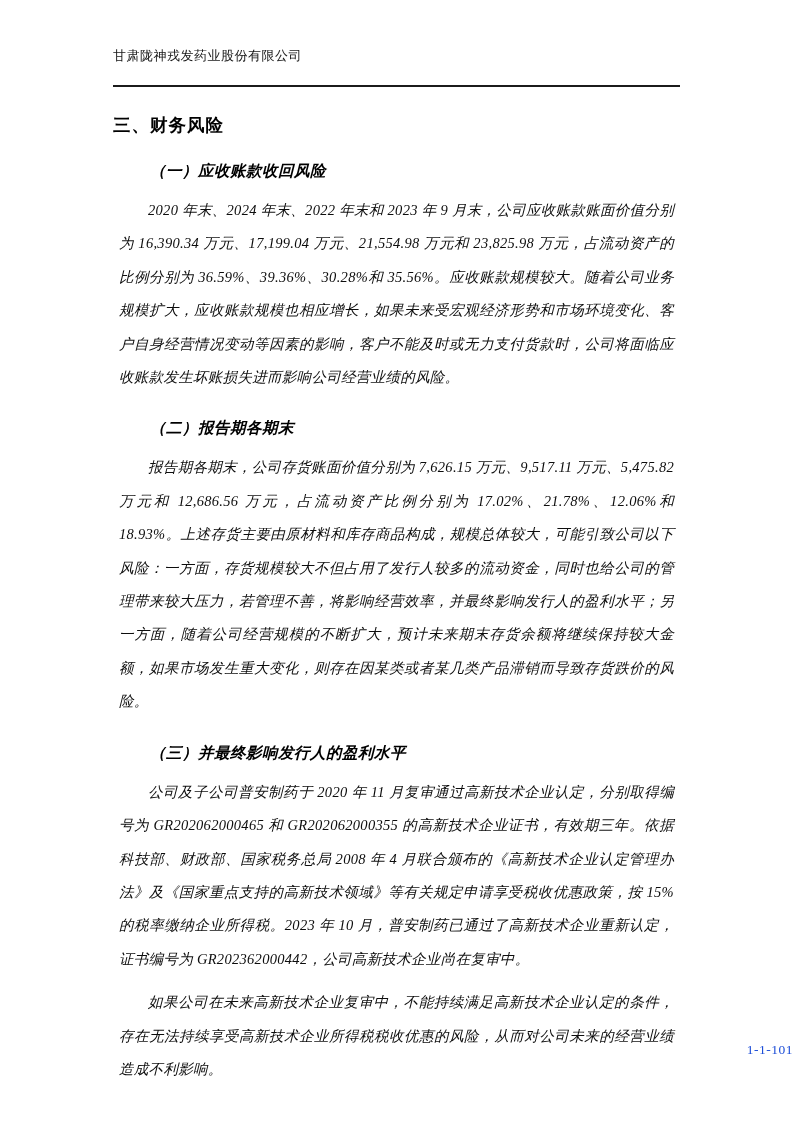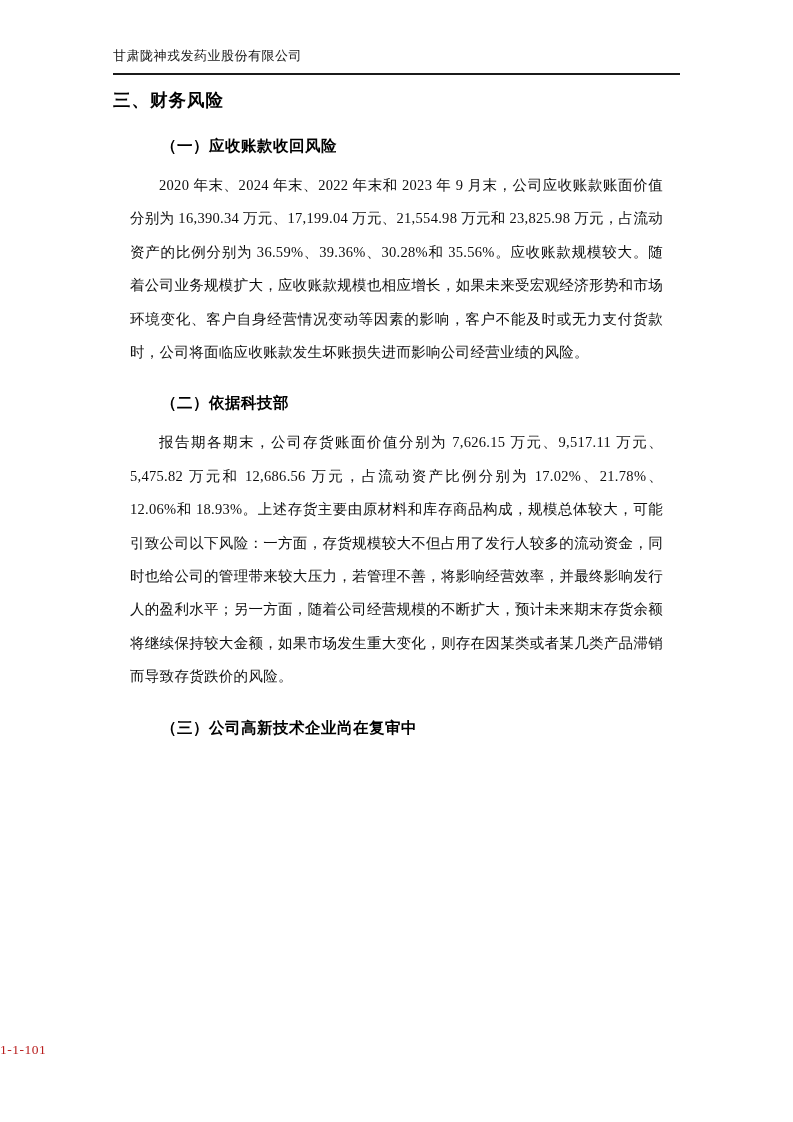--- a/index.html
+++ b/index.html
@@ -17,35 +17,36 @@
     overflow: hidden;
     color: #111111;
   }
   .page-header {
     display: flex;
     justify-content: space-between;
     align-items: flex-end;
     font-family: "Liberation Serif", "DejaVu Serif", serif;
     font-size: 13px;
     letter-spacing: 0.5px;
-    padding-bottom: 8px;
+    padding-bottom: 20px;
     border-bottom: 2px solid #1b1b1b;
     color: #161616;
   }
   .chapter-title {
-    margin: 14px 0 0 0;
+    margin: 27px 0 0 0;
     font-family: "Liberation Sans", "DejaVu Sans", sans-serif;
     font-weight: bold;
     font-size: 17.5px;
     line-height: 23px;
     color: #000000;
     letter-spacing: 1px;
   }
   .doc-section {
-    margin: 17px;
+    margin: 6px;
+    font-style: italic;
   }
   .section-heading {
     margin: 23px 0 13px 0;
     font-family: "Liberation Sans", "DejaVu Sans", sans-serif;
     font-weight: bold;
     font-size: 15.5px;
     line-height: 21px;
     text-indent: 2em;
     color: #000000;
     letter-spacing: 0.5px;
@@ -62,47 +63,49 @@
     letter-spacing: 0.3px;
   }
   .body-paragraph + .body-paragraph {
     margin-top: 10px;
   }
   .page-footer {
     position: absolute;
     left: 0;
     right: 0;
     bottom: 64px;
-    text-align: left;
+    text-align: right;
     font-family: "Liberation Serif", "DejaVu Serif", serif;
     font-size: 13.5px;
-    color: #b91c1c;
+    color: #1d4ed8;
     letter-spacing: 0.5px;
   }
 </style>
 </head>
 <body>
 
 <div class="page">
 
   <div class="page-header">
     <span>甘肃陇神戎发药业股份有限公司</span>
   </div>
 
   <h1 class="chapter-title">三、财务风险</h1>
 
   <section class="doc-section">
     <h2 class="section-heading">（一）应收账款收回风险</h2>
     <p class="body-paragraph">2020 年末、2024 年末、2022 年末和 2023 年 9 月末，公司应收账款账面价值分别为 16,390.34 万元、17,199.04 万元、21,554.98 万元和 23,825.98 万元，占流动资产的比例分别为 36.59%、39.36%、30.28%和 35.56%。应收账款规模较大。随着公司业务规模扩大，应收账款规模也相应增长，如果未来受宏观经济形势和市场环境变化、客户自身经营情况变动等因素的影响，客户不能及时或无力支付货款时，公司将面临应收账款发生坏账损失进而影响公司经营业绩的风险。</p>
   </section>
 
   <section class="doc-section">
-    <h2 class="section-heading">（二）依据科技部</h2>
+    <h2 class="section-heading">（二）报告期各期末</h2>
     <p class="body-paragraph">报告期各期末，公司存货账面价值分别为 7,626.15 万元、9,517.11 万元、5,475.82 万元和 12,686.56 万元，占流动资产比例分别为 17.02%、21.78%、12.06%和 18.93%。上述存货主要由原材料和库存商品构成，规模总体较大，可能引致公司以下风险：一方面，存货规模较大不但占用了发行人较多的流动资金，同时也给公司的管理带来较大压力，若管理不善，将影响经营效率，并最终影响发行人的盈利水平；另一方面，随着公司经营规模的不断扩大，预计未来期末存货余额将继续保持较大金额，如果市场发生重大变化，则存在因某类或者某几类产品滞销而导致存货跌价的风险。</p>
   </section>
 
   <section class="doc-section">
-    <h2 class="section-heading">（三）公司高新技术企业尚在复审中</h2>
+    <h2 class="section-heading">（三）并最终影响发行人的盈利水平</h2>
+    <p class="body-paragraph">公司及子公司普安制药于 2020 年 11 月复审通过高新技术企业认定，分别取得编号为 GR202062000465 和 GR202062000355 的高新技术企业证书，有效期三年。依据科技部、财政部、国家税务总局 2008 年 4 月联合颁布的《高新技术企业认定管理办法》及《国家重点支持的高新技术领域》等有关规定申请享受税收优惠政策，按 15%的税率缴纳企业所得税。2023 年 10 月，普安制药已通过了高新技术企业重新认定，证书编号为 GR202362000442，公司高新技术企业尚在复审中。</p>
+    <p class="body-paragraph">如果公司在未来高新技术企业复审中，不能持续满足高新技术企业认定的条件，存在无法持续享受高新技术企业所得税税收优惠的风险，从而对公司未来的经营业绩造成不利影响。</p>
   </section>
 
   <div class="page-footer">1-1-101</div>
 
 </div>
 
 </body></html>

